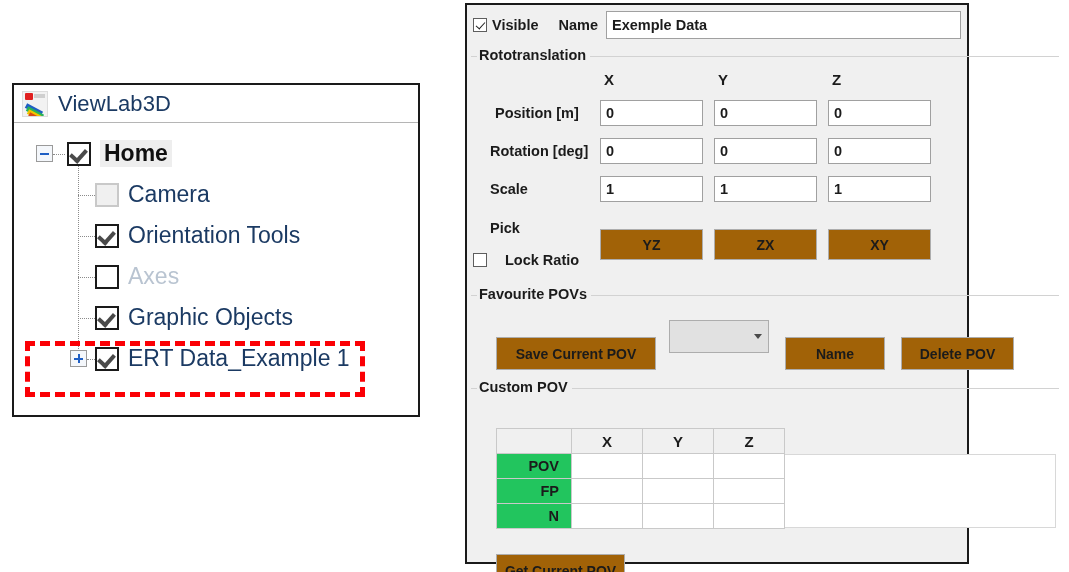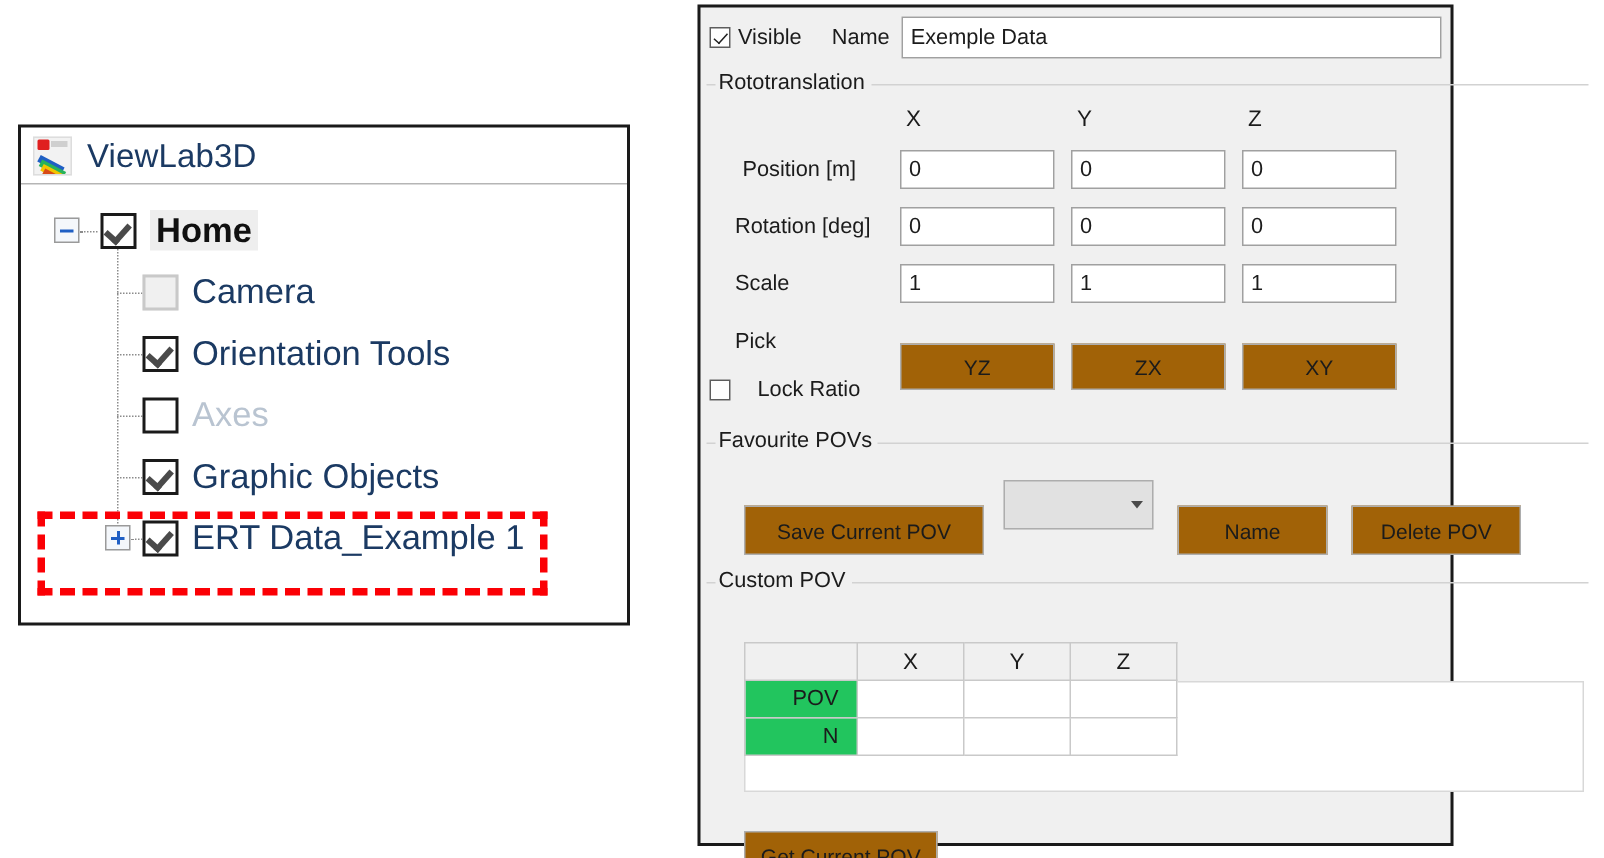--- a/index.html
+++ b/index.html
@@ -180,20 +180,21 @@
   #props-panel {
     position: absolute;
     left: 465px;
     top: 3px;
     width: 504px;
     height: 561px;
     background: #f0f0f0;
     border: 2px solid #1a1a1a;
     box-sizing: border-box;
     font-size: 14.5px;
+    font-weight: bold;
   }
 
   .row-visible {
     position: absolute;
     left: 6px;
     top: 7px;
     right: 6px;
     height: 26px;
     display: flex;
     align-items: center;
@@ -500,20 +501,26 @@
           <td class="hdr cell">Y</td>
           <td class="hdr cell">Z</td>
         </tr>
         <tr>
           <td class="rowhdr">POV</td>
           <td class="cell"></td>
           <td class="cell"></td>
           <td class="cell"></td>
         </tr>
         <tr>
+          <td class="rowhdr">FP</td>
+          <td class="cell"></td>
+          <td class="cell"></td>
+          <td class="cell"></td>
+        </tr>
+        <tr>
           <td class="rowhdr">N</td>
           <td class="cell"></td>
           <td class="cell"></td>
           <td class="cell"></td>
         </tr>
       </tbody>
         </table>
     </div>
 
     <div class="btn" style="left:25px; top:148px; width:129px; height:33px;">Get Current POV</div>

